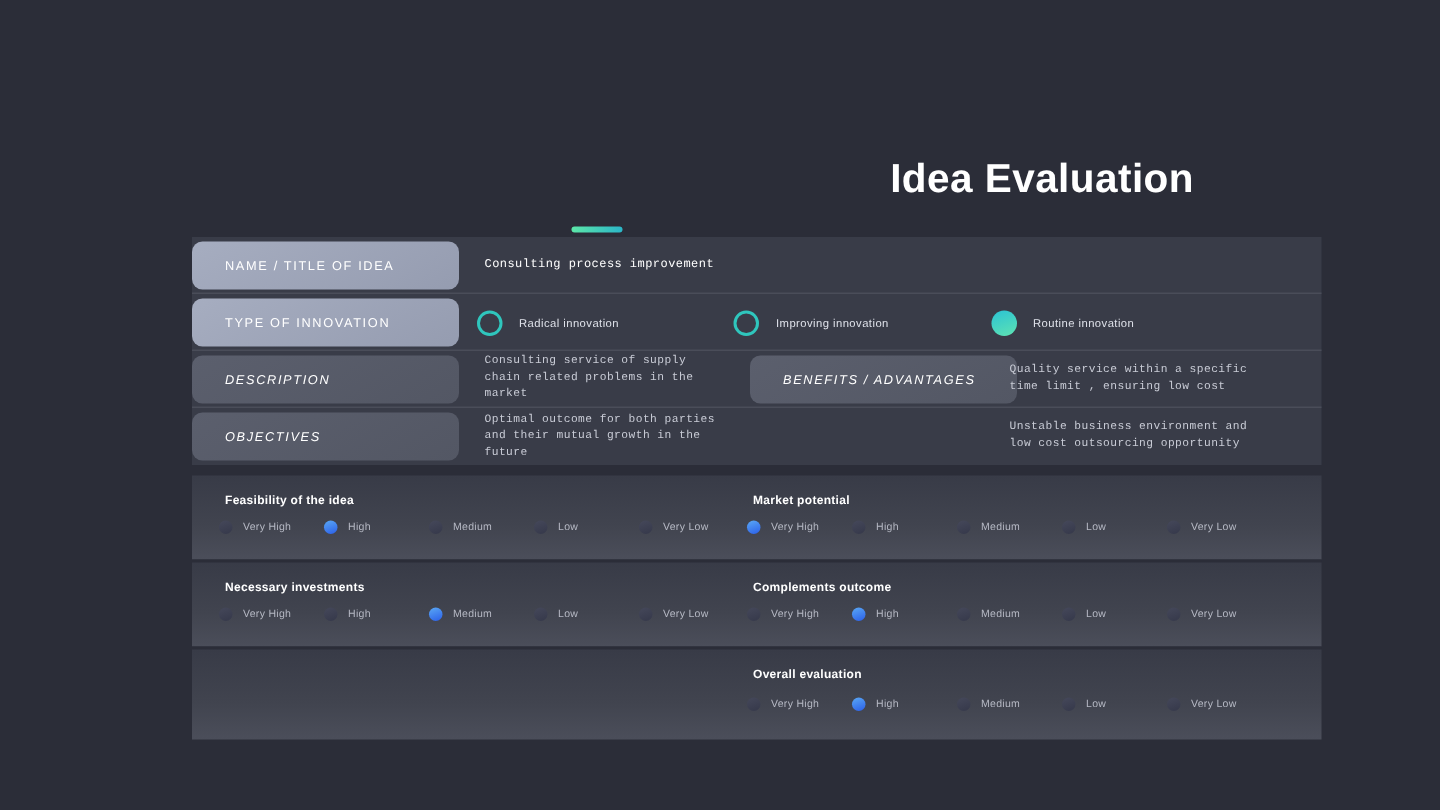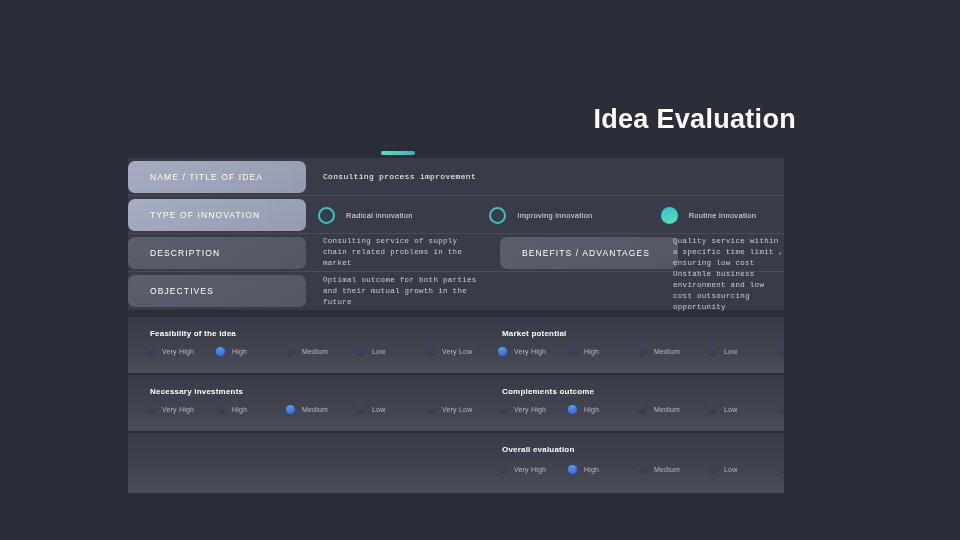--- a/index.html
+++ b/index.html
@@ -38,21 +38,21 @@
     margin: 16px auto 0 auto;
     border-radius: 2px;
     background: linear-gradient(90deg, #5ce6a8 0%, #2bb6c8 100%);
   }
 
   
   #card {
     position: absolute;
     left: 128px;
     top: 158px;
-    width: 656px;
+    width: 753px;
     height: 330px;
   }
 
   
   .info-row {
     position: relative;
     height: 38px;
     background: #393c48;
     border-bottom: 1px solid #4a4d59;
     display: flex;
@@ -70,20 +70,21 @@
     display: flex;
     align-items: center;
     padding-left: 22px;
     font-size: 8.5px;
     letter-spacing: 1.1px;
     color: #ffffff;
     background: linear-gradient(150deg, #a6adc0 0%, #959cb0 100%);
   }
   .pill.dim {
     background: linear-gradient(150deg, #5b5f6d 0%, #535764 100%);
+    font-style: italic;
   }
   .pill.mid {
     position: absolute;
     left: 372px;
     width: 178px;
   }
 
   .value-text {
     position: absolute;
     left: 195px;

